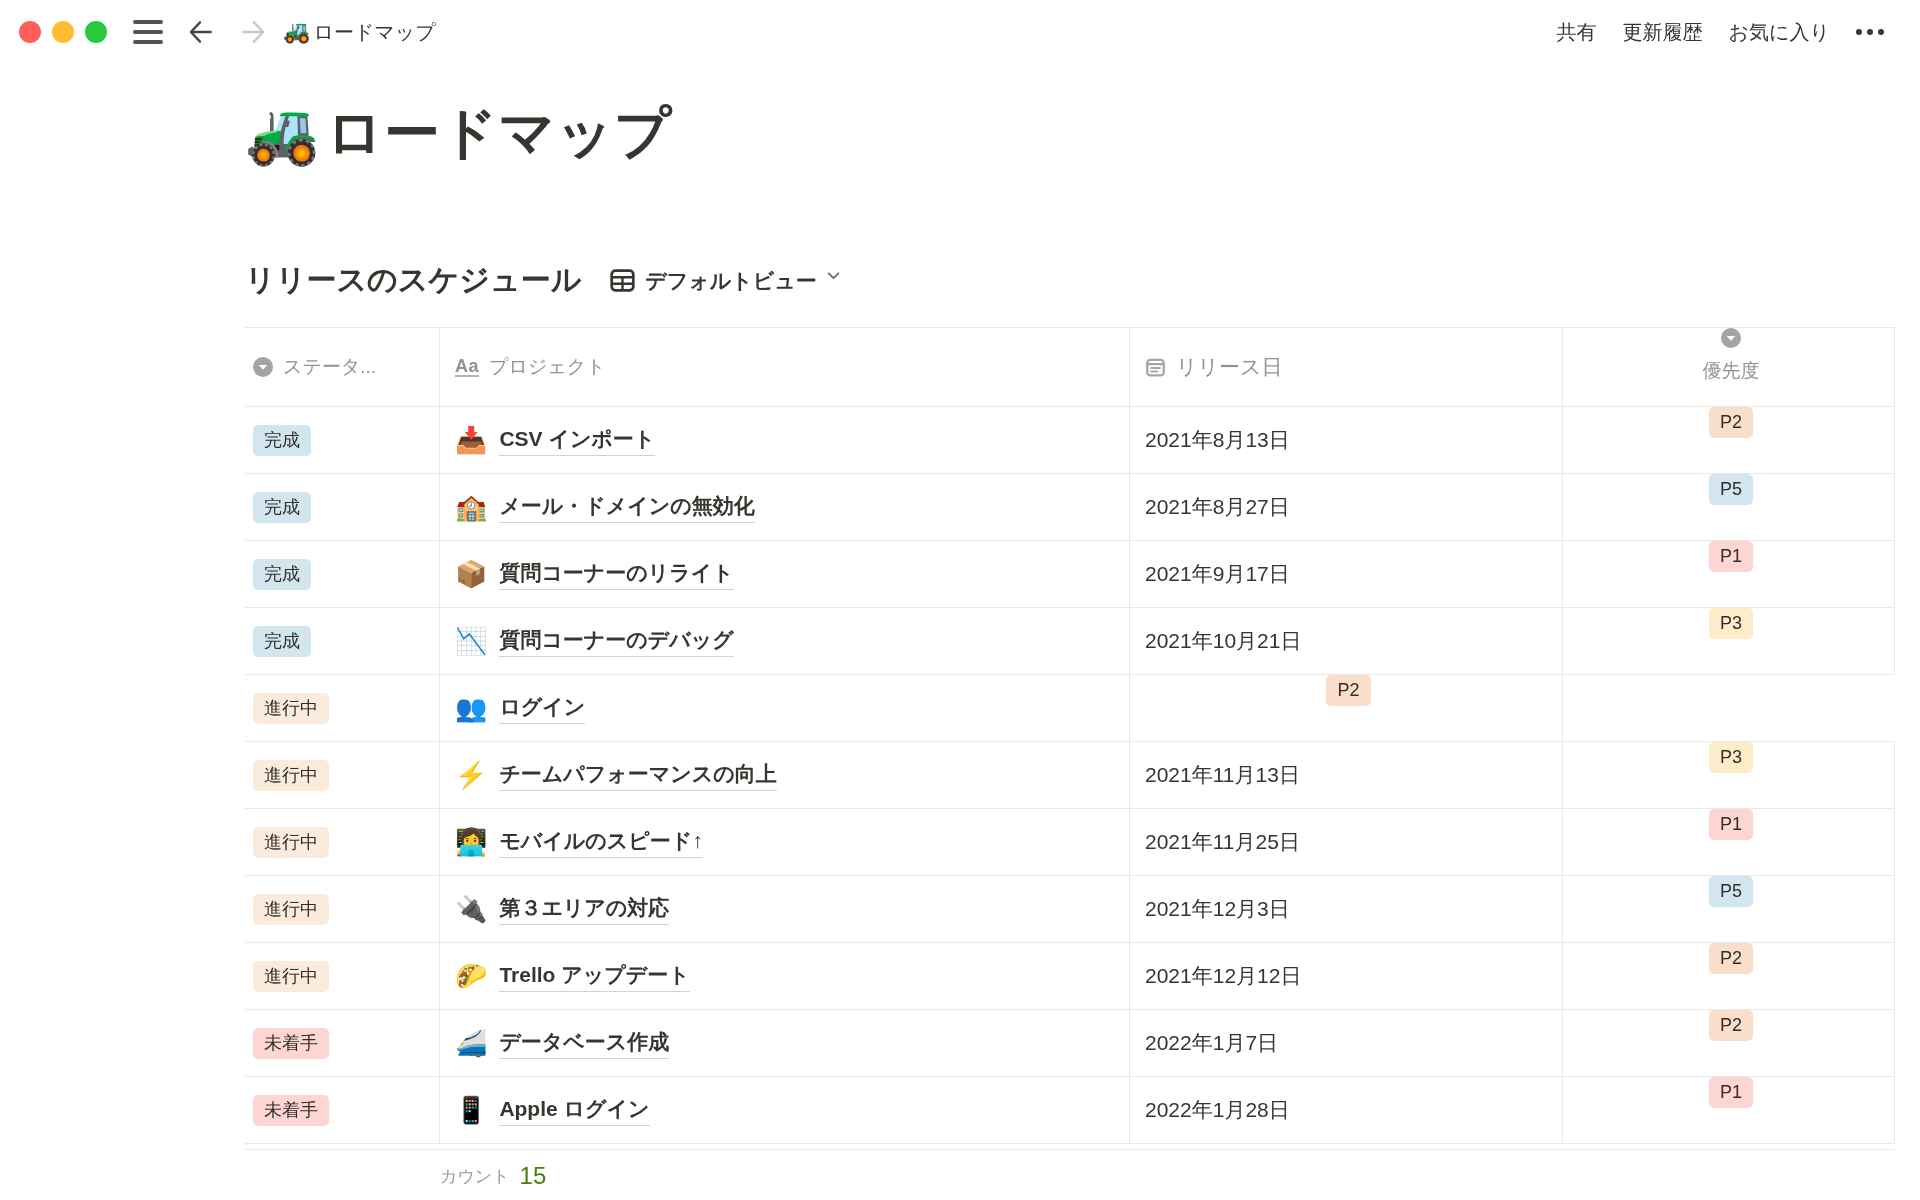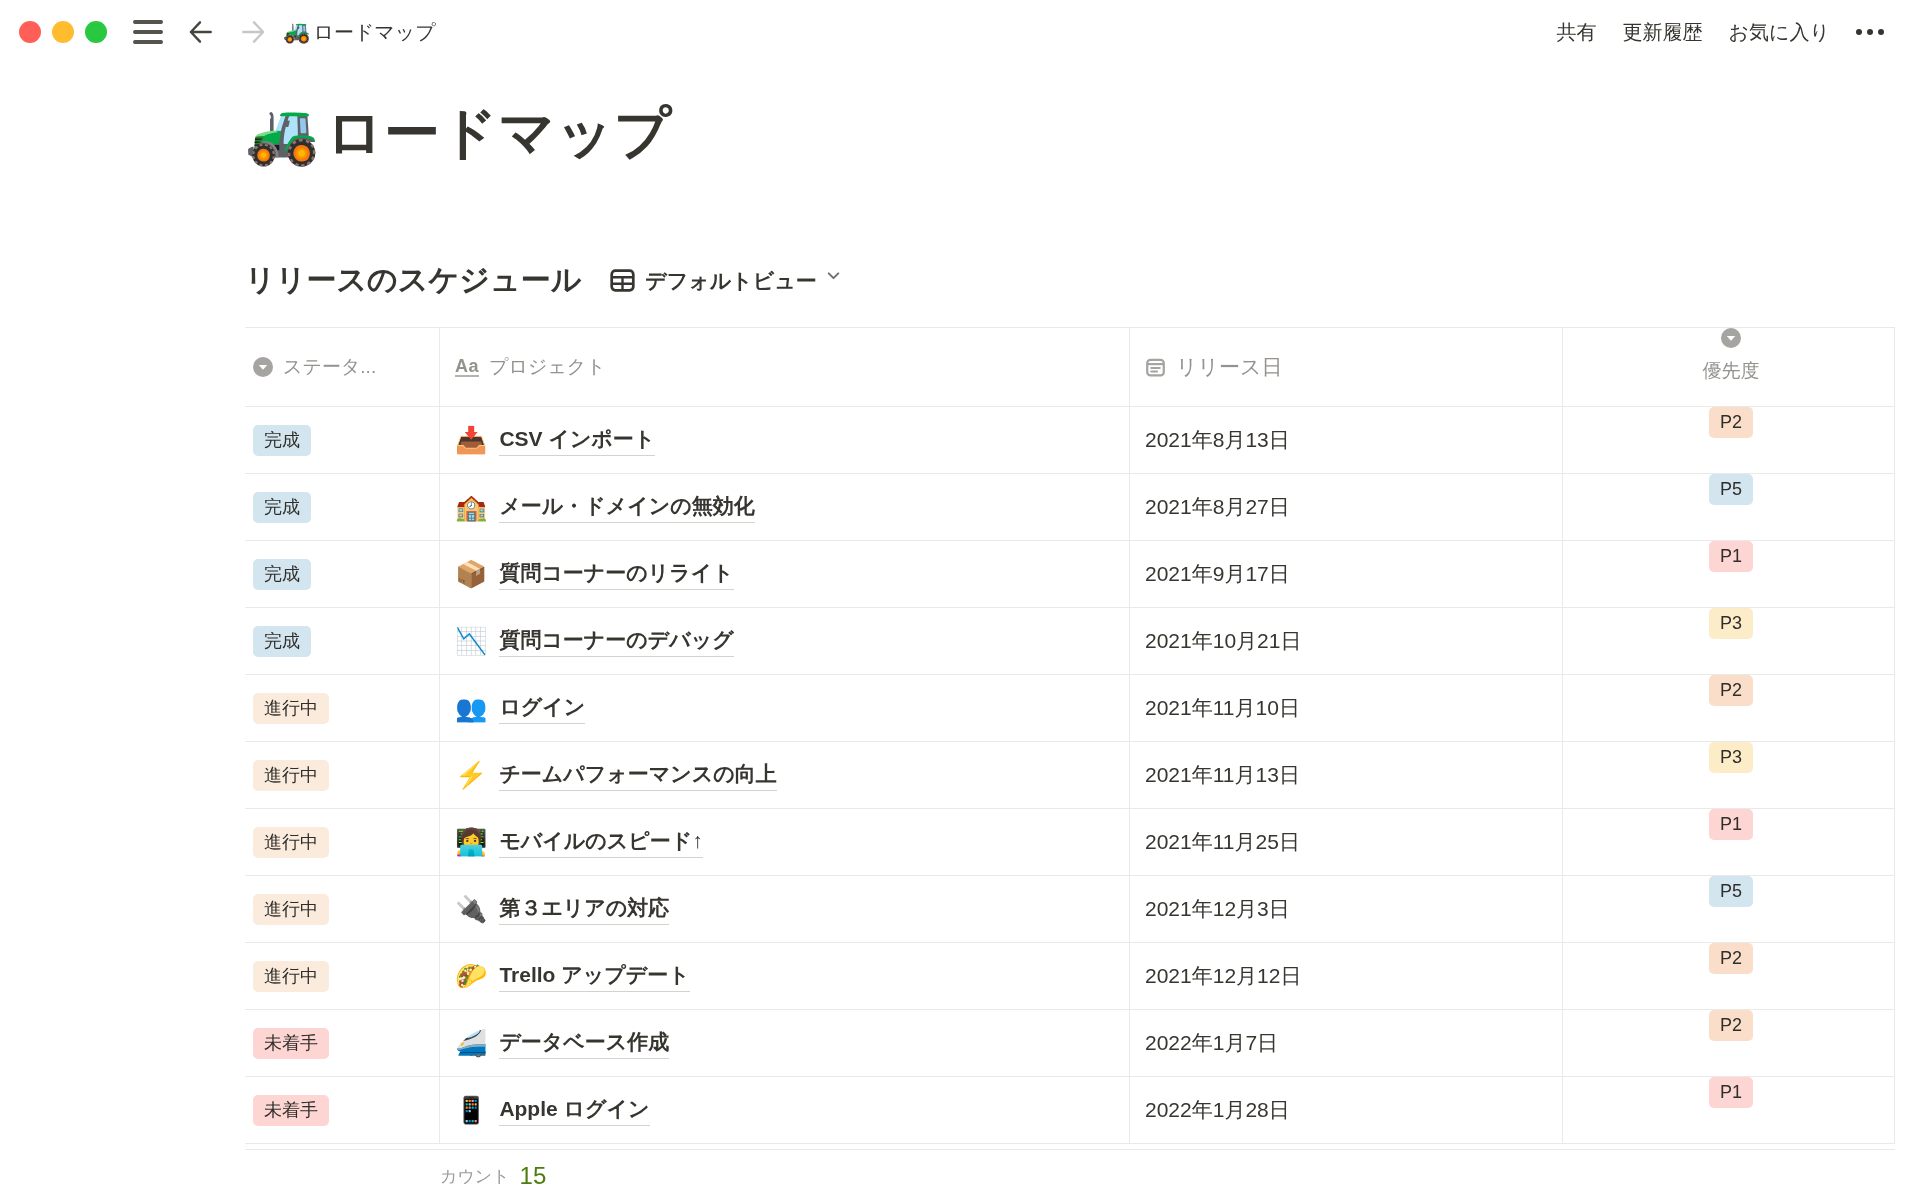--- a/index.html
+++ b/index.html
@@ -239,23 +239,20 @@
           </div>
         </div>
         <div class="trow">
           <div class="cell c-status">
             <span class="tag" style="background: rgb(250, 235, 221);">進行中</span>
           </div>
           <div class="cell c-project">
             <span class="emoji-cell">👥</span>
             <span class="plink">ログイン</span>
           </div>
-          <div class="cell c-date">
-            <span>2021年11月10日</span>
-          </div>
           <div class="cell c-priority">
             <span class="tag" style="background: rgb(250, 222, 201);">P2</span>
           </div>
         </div>
         <div class="trow">
           <div class="cell c-status">
             <span class="tag" style="background: rgb(250, 235, 221);">進行中</span>
           </div>
           <div class="cell c-project">
             <span class="emoji-cell">⚡</span>

